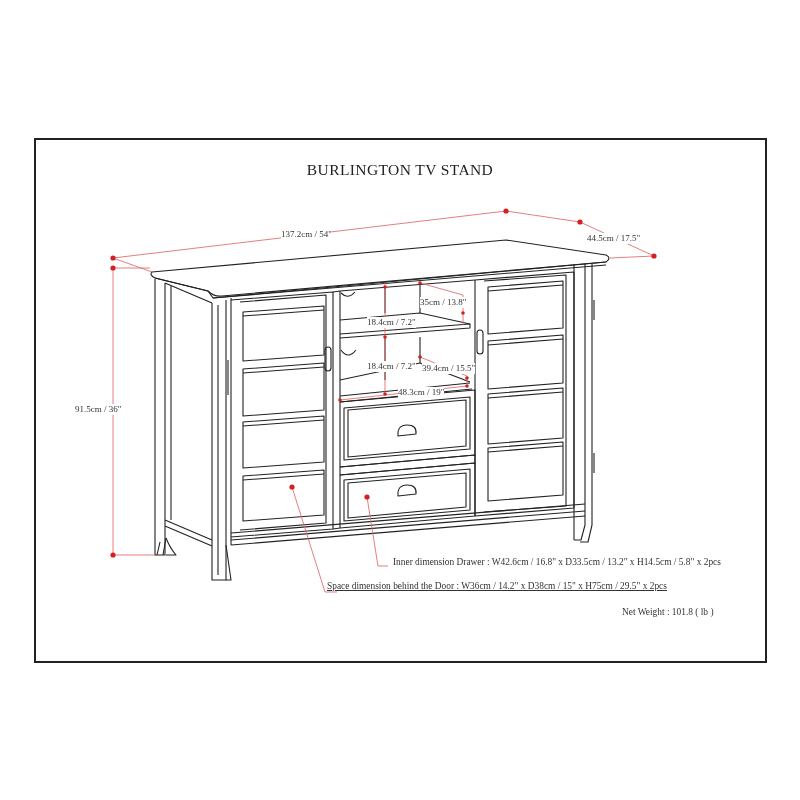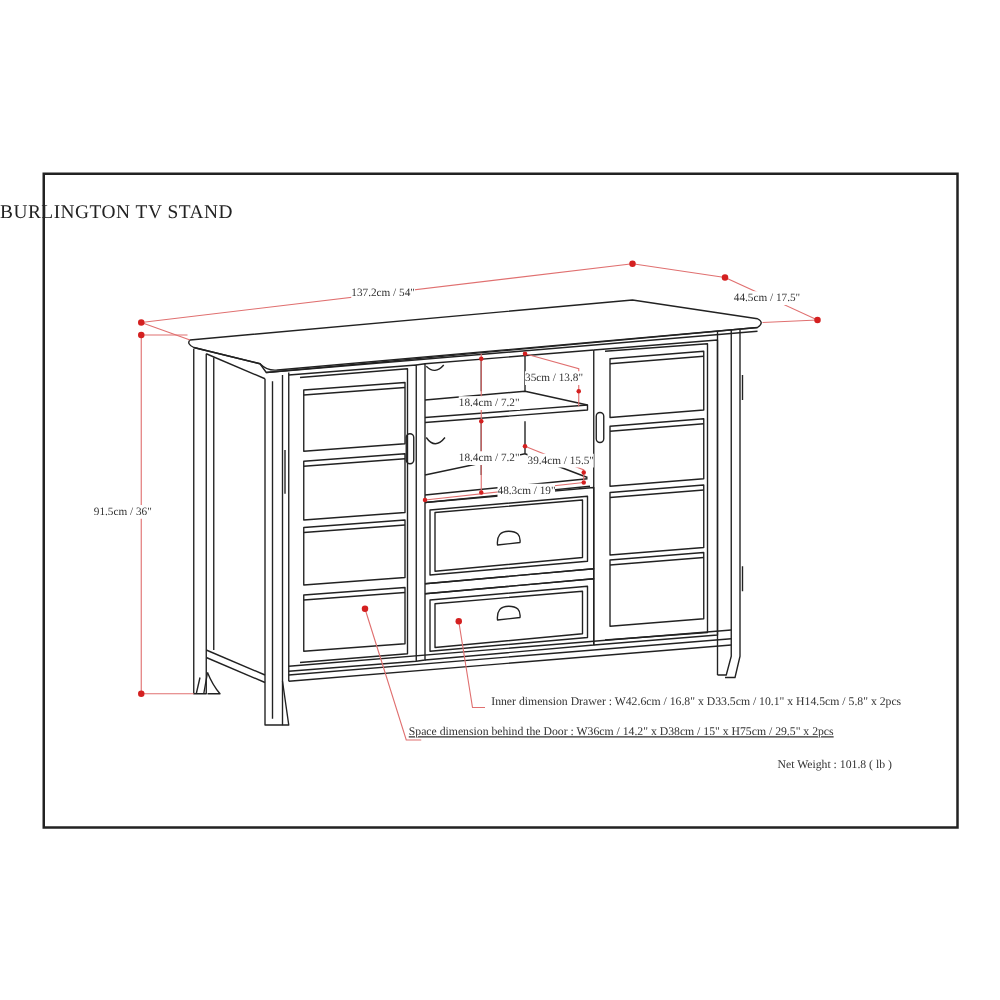--- a/index.html
+++ b/index.html
@@ -1,19 +1,19 @@
 <!DOCTYPE html>
 <html><head>
 <meta charset="utf-8">
 <style>
   html, body { margin: 0; padding: 0; background: #ffffff; }
   body { width: 800px; height: 800px; position: relative; overflow: hidden; font-family: "Liberation Serif", serif; }
   .frame { position: absolute; left: 34px; top: 138px; width: 729px; height: 521px; border: 2px solid #222; box-sizing: content-box; }
   svg { position: absolute; left: 0; top: 0; }
-  .title { position: absolute; left: 0; width: 800px; top: 161px; font-size: 15.5px; letter-spacing: 0.4px; color: #222; }
+  .title { position: absolute; left: 0; width: 800px; top: 161px; text-align: center; font-size: 15.5px; letter-spacing: 0.4px; color: #222; }
   .lbl { position: absolute; font-size: 9px; color: #333; white-space: nowrap; background: #fff; line-height: 11px; }
   .note { position: absolute; font-size: 9.4px; color: #333; white-space: nowrap; line-height: 12px; }
 </style>
 </head>
 <body>
 
 <div class="frame"></div>
 
 <div class="title">BURLINGTON TV STAND</div>
 
@@ -158,15 +158,15 @@
 
 <div class="lbl" style="left:281px; top:229px;">137.2cm / 54"</div>
 <div class="lbl" style="left:587px; top:233px;">44.5cm / 17.5"</div>
 <div class="lbl" style="left:75px; top:404px;">91.5cm / 36"</div>
 <div class="lbl" style="left:420px; top:297px;">35cm / 13.8"</div>
 <div class="lbl" style="left:367px; top:317px;">18.4cm / 7.2"</div>
 <div class="lbl" style="left:367px; top:361px;">18.4cm / 7.2"</div>
 <div class="lbl" style="left:422px; top:363px;">39.4cm / 15.5"</div>
 <div class="lbl" style="left:398px; top:387px;">48.3cm / 19"</div>
 
-<div class="note" style="left:393px; top:556px;">Inner dimension Drawer : W42.6cm / 16.8" x D33.5cm / 10.1" x H14.5cm / 5.8" x 2pcs</div>
+<div class="note" style="left:393px; top:556px;">Inner dimension Drawer : W42.6cm / 16.8" x D33.5cm / 13.2" x H14.5cm / 5.8" x 2pcs</div>
 <div class="note" style="left:327px; top:580px;text-decoration:underline;">Space dimension behind the Door  : W36cm / 14.2" x D38cm / 15" x H75cm / 29.5" x 2pcs</div>
 <div class="note" style="left:622px; top:606px;">Net Weight : 101.8 ( lb )</div>
 
 </body></html>

